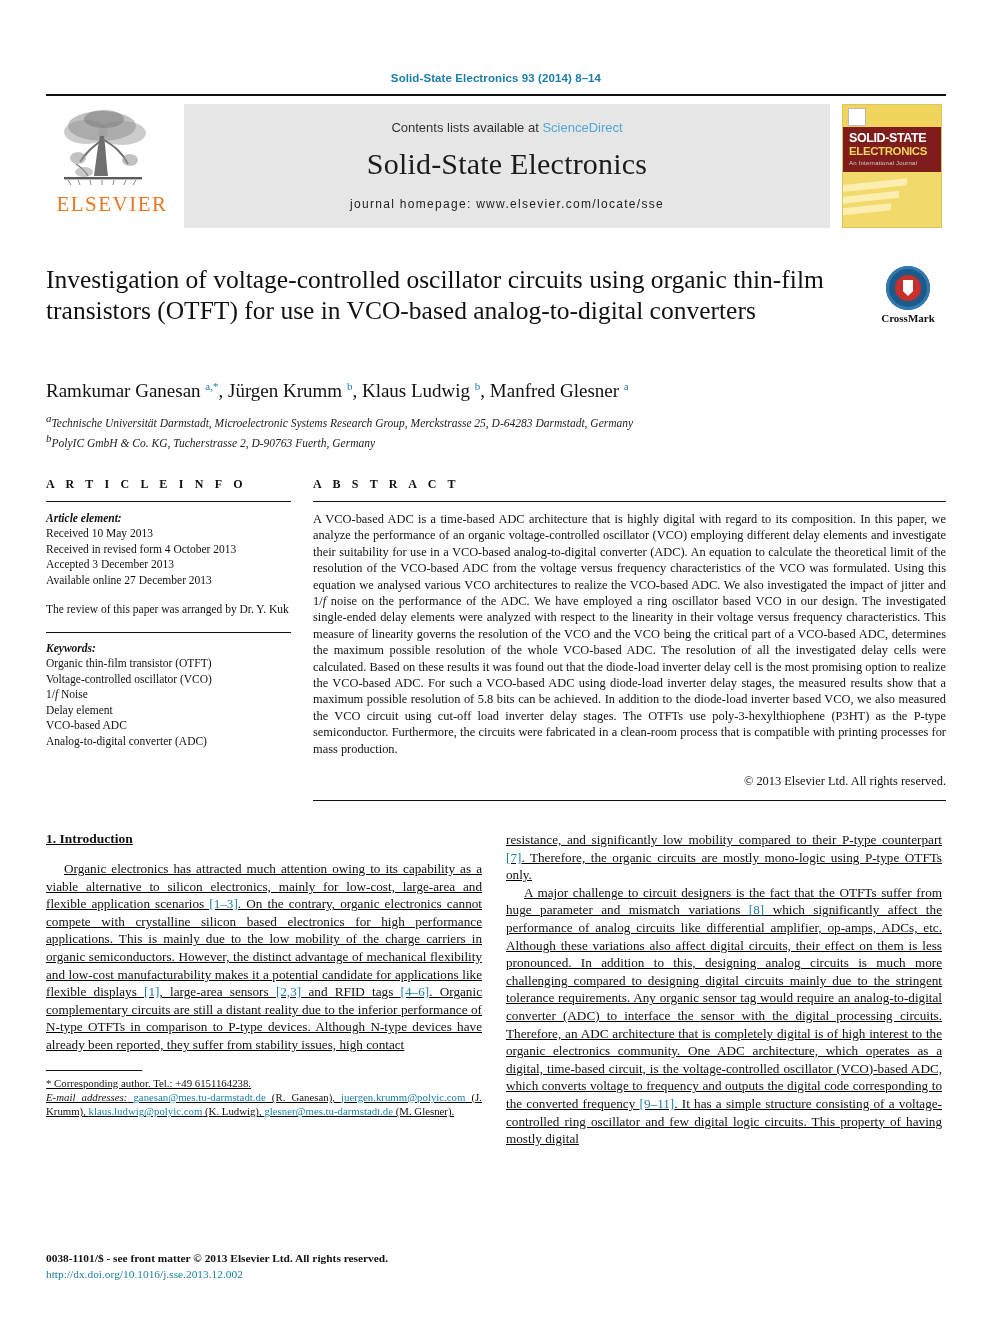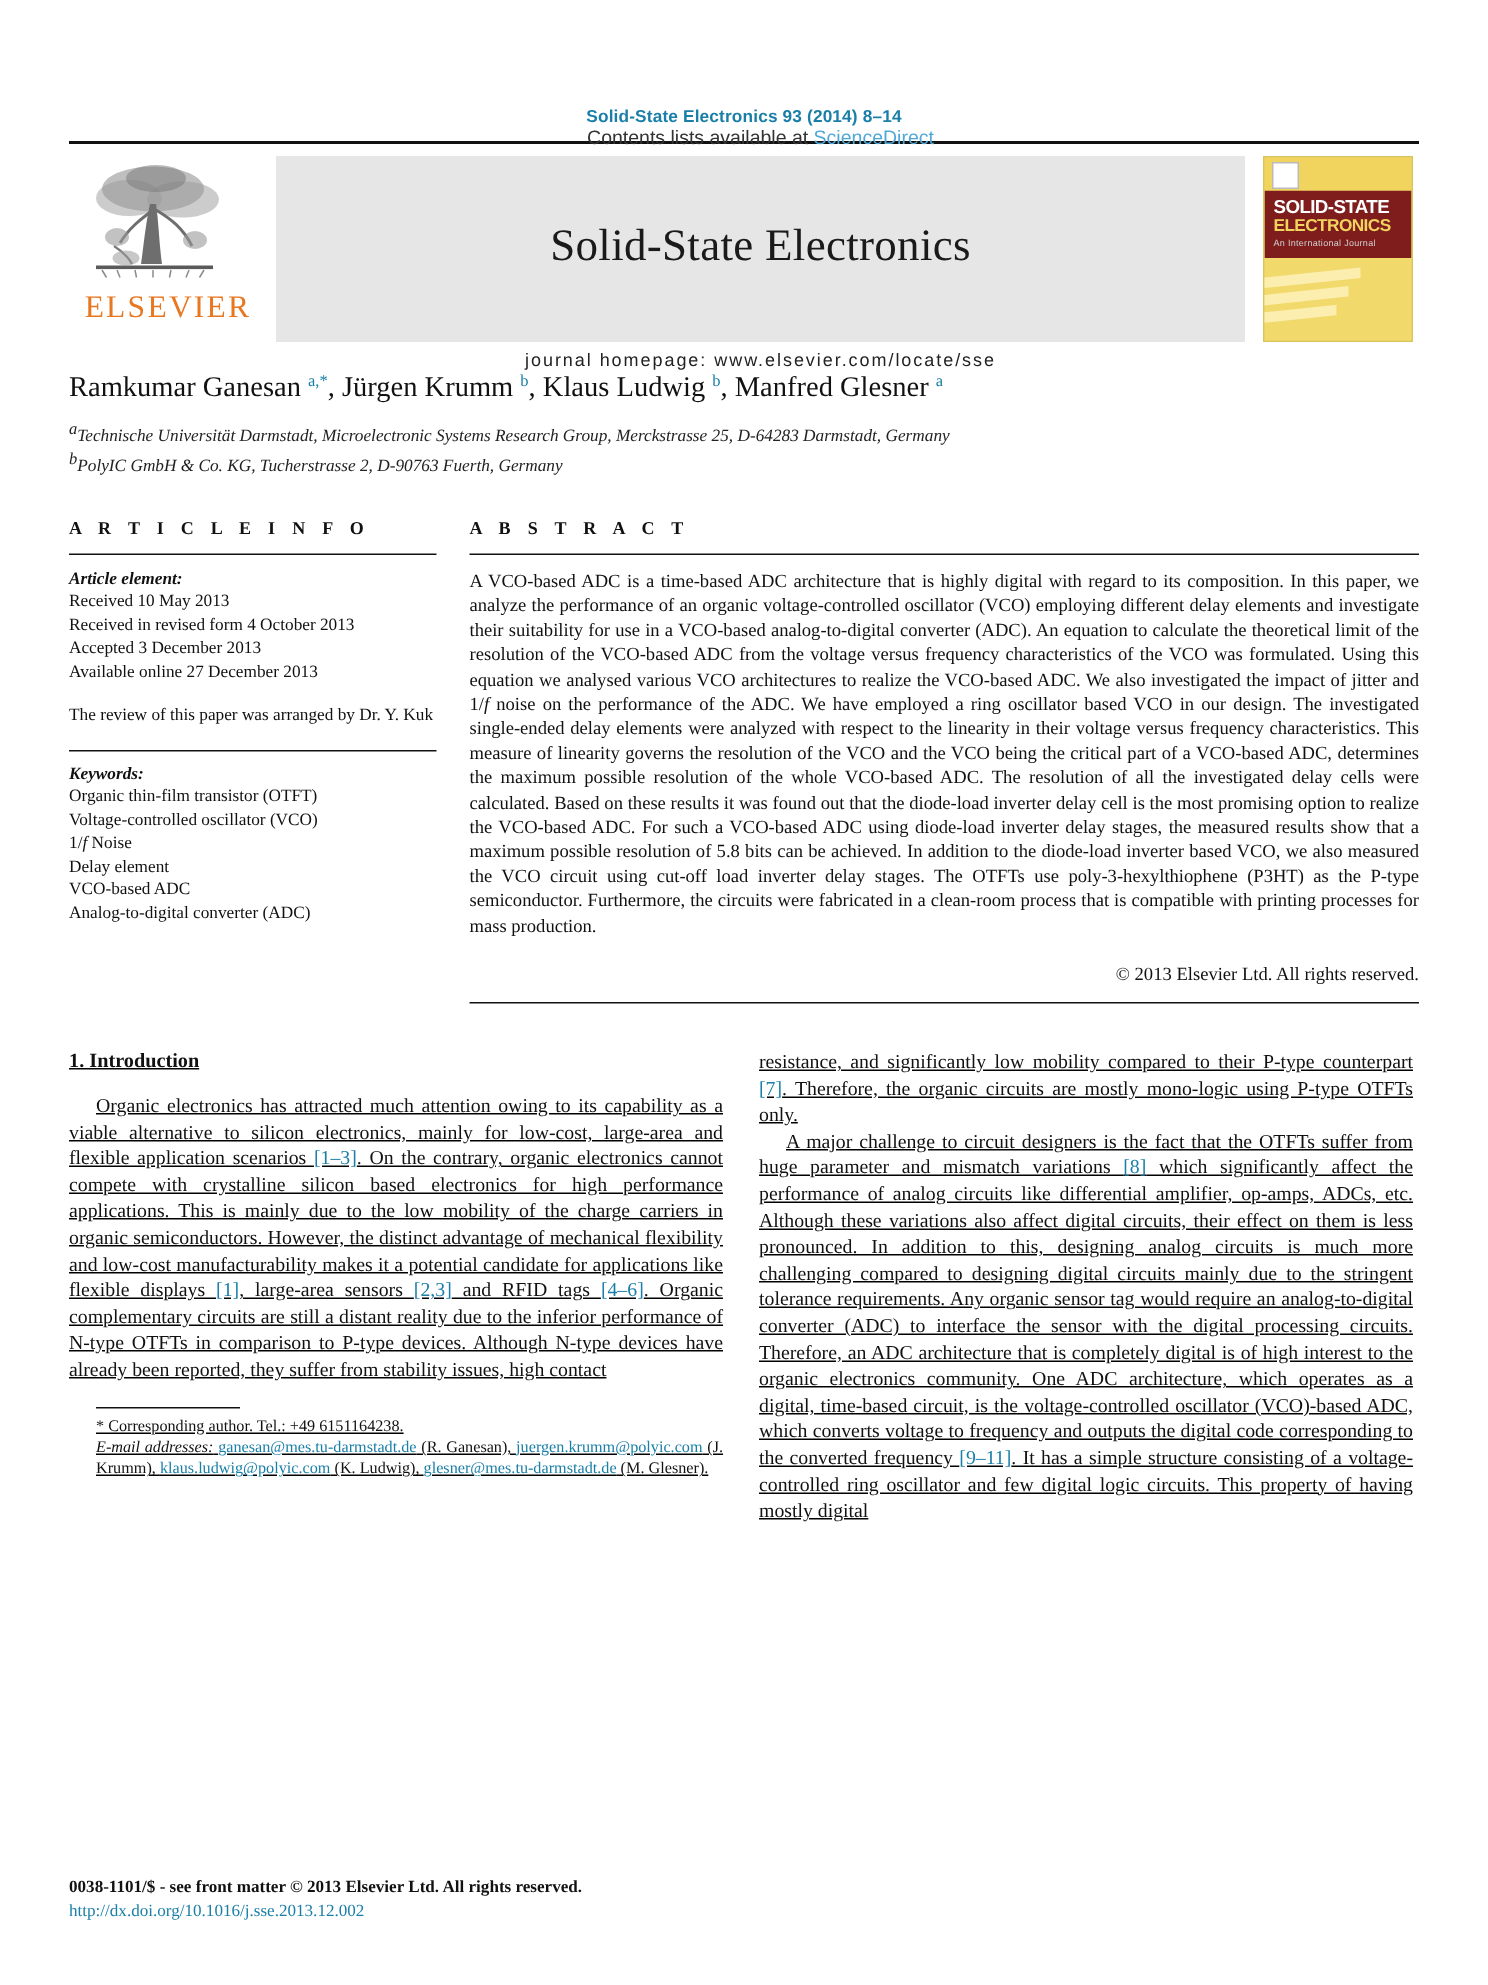--- a/index.html
+++ b/index.html
@@ -66,21 +66,20 @@
   }
   .center-cell {
     flex: 1 1 auto;
     background: #e6e6e6;
     display: flex;
     flex-direction: column;
     align-items: center;
     justify-content: center;
     margin: 0 8px 0 6px;
     padding: 6px 0 8px 0;
-    gap: 36px;
   }
   .contents-line {
     font-family: "Liberation Sans", sans-serif;
     font-size: 13px;
     color: #333;
     margin-bottom: 12px;
   }
   .contents-line .sd {
     color: #4fa8d8;
   }
@@ -351,21 +350,20 @@
   }
   a.link, .link {
     color: #1a7fa8;
     text-decoration: none;
     word-break: break-all;
   }
 
   
   .footnote {
     margin-top: 16px;
-    margin-left: 18px;
   }
   .fn-rule {
     width: 96px;
     border-top: 1px solid #111;
     margin-bottom: 5px;
   }
   .fn-line {
     font-family: "Liberation Serif", serif;
     font-size: 10.8px;
     line-height: 14.4px;
@@ -449,20 +447,27 @@
             <div class="stripe" style="width:62px; top:22px;"></div>
             <div class="stripe" style="width:54px; top:34px;"></div>
 
           </div>
         </div>
       </div>
 
     </div>
   </div>
 
+  <div class="title-block">
+    <h1 class="article-title">Investigation of voltage-controlled oscillator circuits using organic thin-film transistors (OTFT) for use in VCO-based analog-to-digital converters</h1>
+    <div class="crossmark">
+      <div class="crossmark-badge"></div>
+      <div class="crossmark-label">CrossMark</div>
+    </div>
+  </div>
 
   <div class="authors">Ramkumar Ganesan <sup class="aff-mark">a,*</sup>, Jürgen Krumm <sup class="aff-mark">b</sup>, Klaus Ludwig <sup class="aff-mark">b</sup>, Manfred Glesner <sup class="aff-mark">a</sup></div>
   <div class="affiliations">
     <div class="aff">
       <sup>a</sup><span>Technische Universität Darmstadt, Microelectronic Systems Research Group, Merckstrasse 25, D-64283 Darmstadt, Germany</span>
     </div>
     <div class="aff">
       <sup>b</sup><span>PolyIC GmbH &amp; Co. KG, Tucherstrasse 2, D-90763 Fuerth, Germany</span>
     </div>
   </div>

